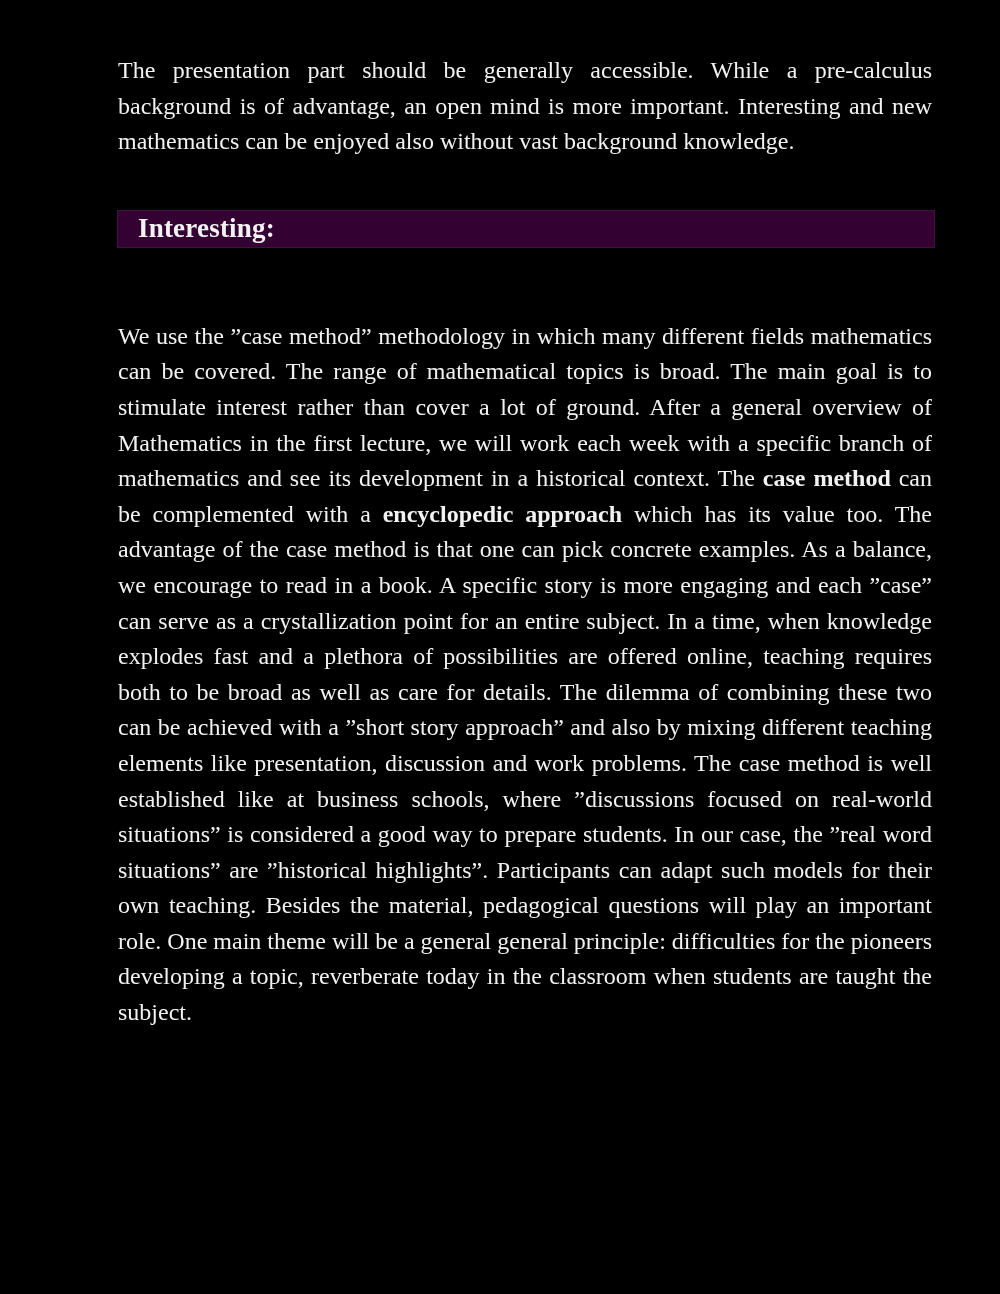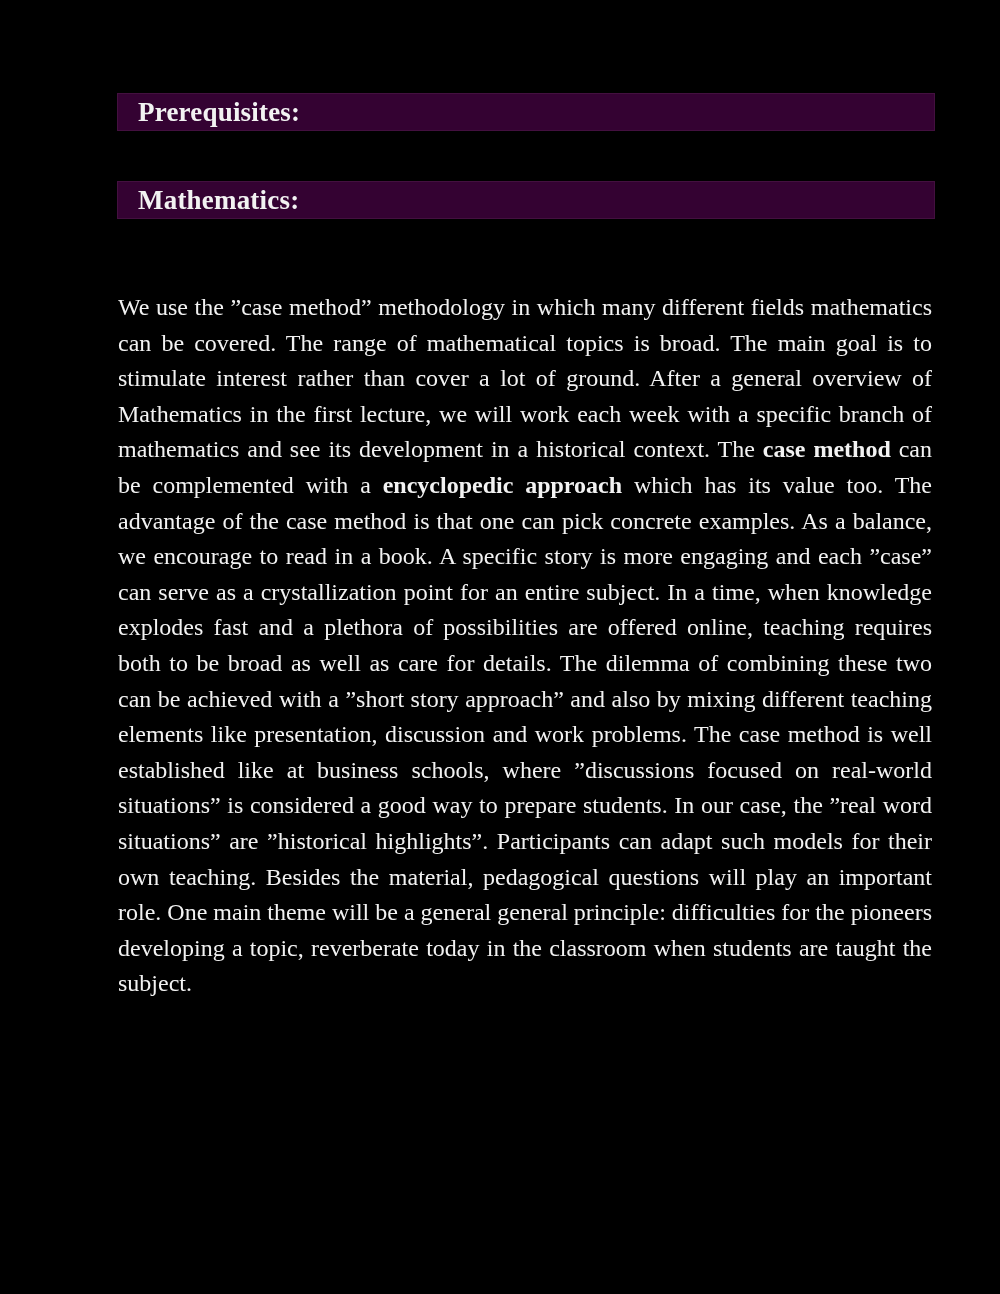--- a/index.html
+++ b/index.html
@@ -52,25 +52,23 @@
   .banner-methodology   { margin-top: 50px; }
   .para-methodology     { margin-top: 71px; }
   .bold { font-weight: bold; }
 </style>
 </head>
 <body>
 
 <div class="page">
 
   <section>
-    <div class="banner banner-prerequisites">
-      <h2 class="banner-title">Prerequisites:</h2>
-    </div>
+    <p class="body-para para-prerequisites"><span>The presentation part should be generally accessible. While a pre-calculus background is of advantage, an open mind is more important. Interesting and new mathematics can be enjoyed also without vast background knowledge.</span></p>
   </section>
 
   <section>
     <div class="banner banner-methodology">
-      <h2 class="banner-title">Mathematics:</h2>
+      <h2 class="banner-title">Interesting:</h2>
     </div>
     <p class="body-para para-methodology"><span>We use the ”case method” methodology in which many different fields mathematics can be covered. The range of mathematical topics is broad. The main goal is to stimulate interest rather than cover a lot of ground. After a general overview of Mathematics in the first lecture, we will work each week with a specific branch of mathematics and see its development in a historical context. The </span><span class="bold">case method</span><span> can be complemented with a </span><span class="bold">encyclopedic approach</span><span> which has its value too. The advantage of the case method is that one can pick concrete examples. As a balance, we encourage to read in a book. A specific story is more engaging and each ”case” can serve as a crystallization point for an entire subject. In a time, when knowledge explodes fast and a plethora of possibilities are offered online, teaching requires both to be broad as well as care for details. The dilemma of combining these two can be achieved with a ”short story approach” and also by mixing different teaching elements like presentation, discussion and work problems. The case method is well established like at business schools, where ”discussions focused on real-world situations” is considered a good way to prepare students. In our case, the ”real word situations” are ”historical highlights”. Participants can adapt such models for their own teaching. Besides the material, pedagogical questions will play an important role. One main theme will be a general general principle: difficulties for the pioneers developing a topic, reverberate today in the classroom when students are taught the subject.</span></p>
   </section>
 
 </div>
 
 </body></html>

